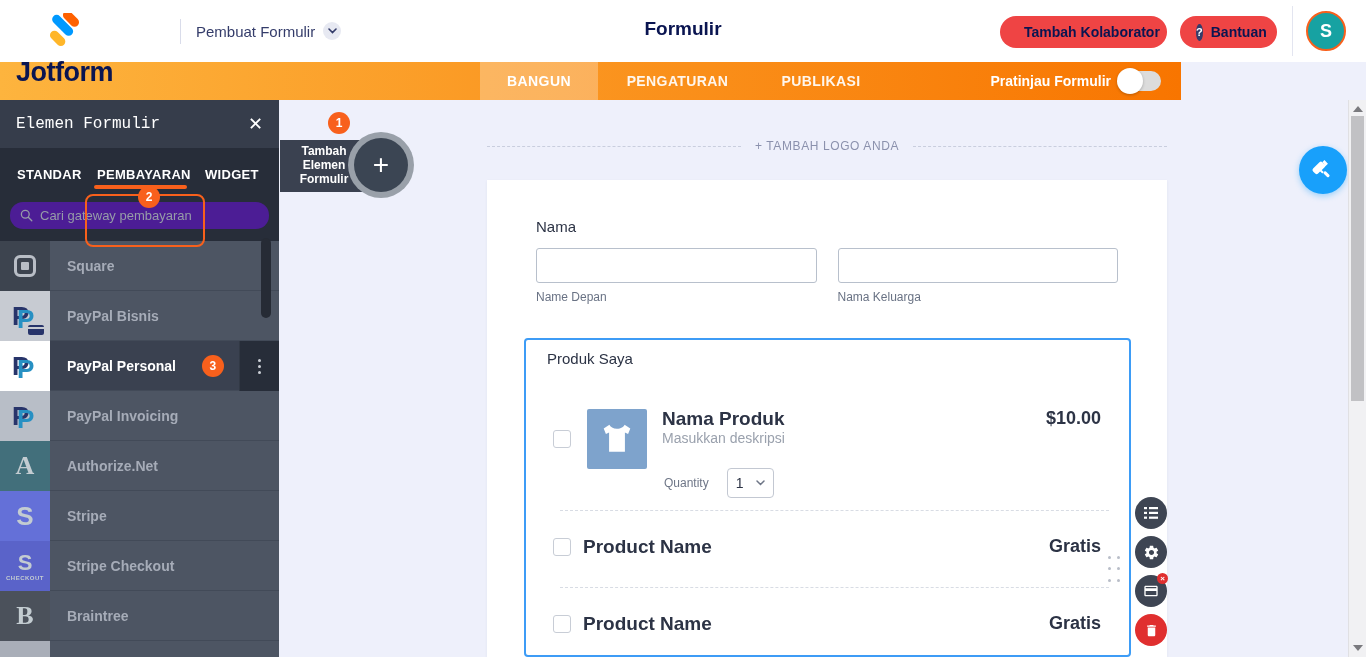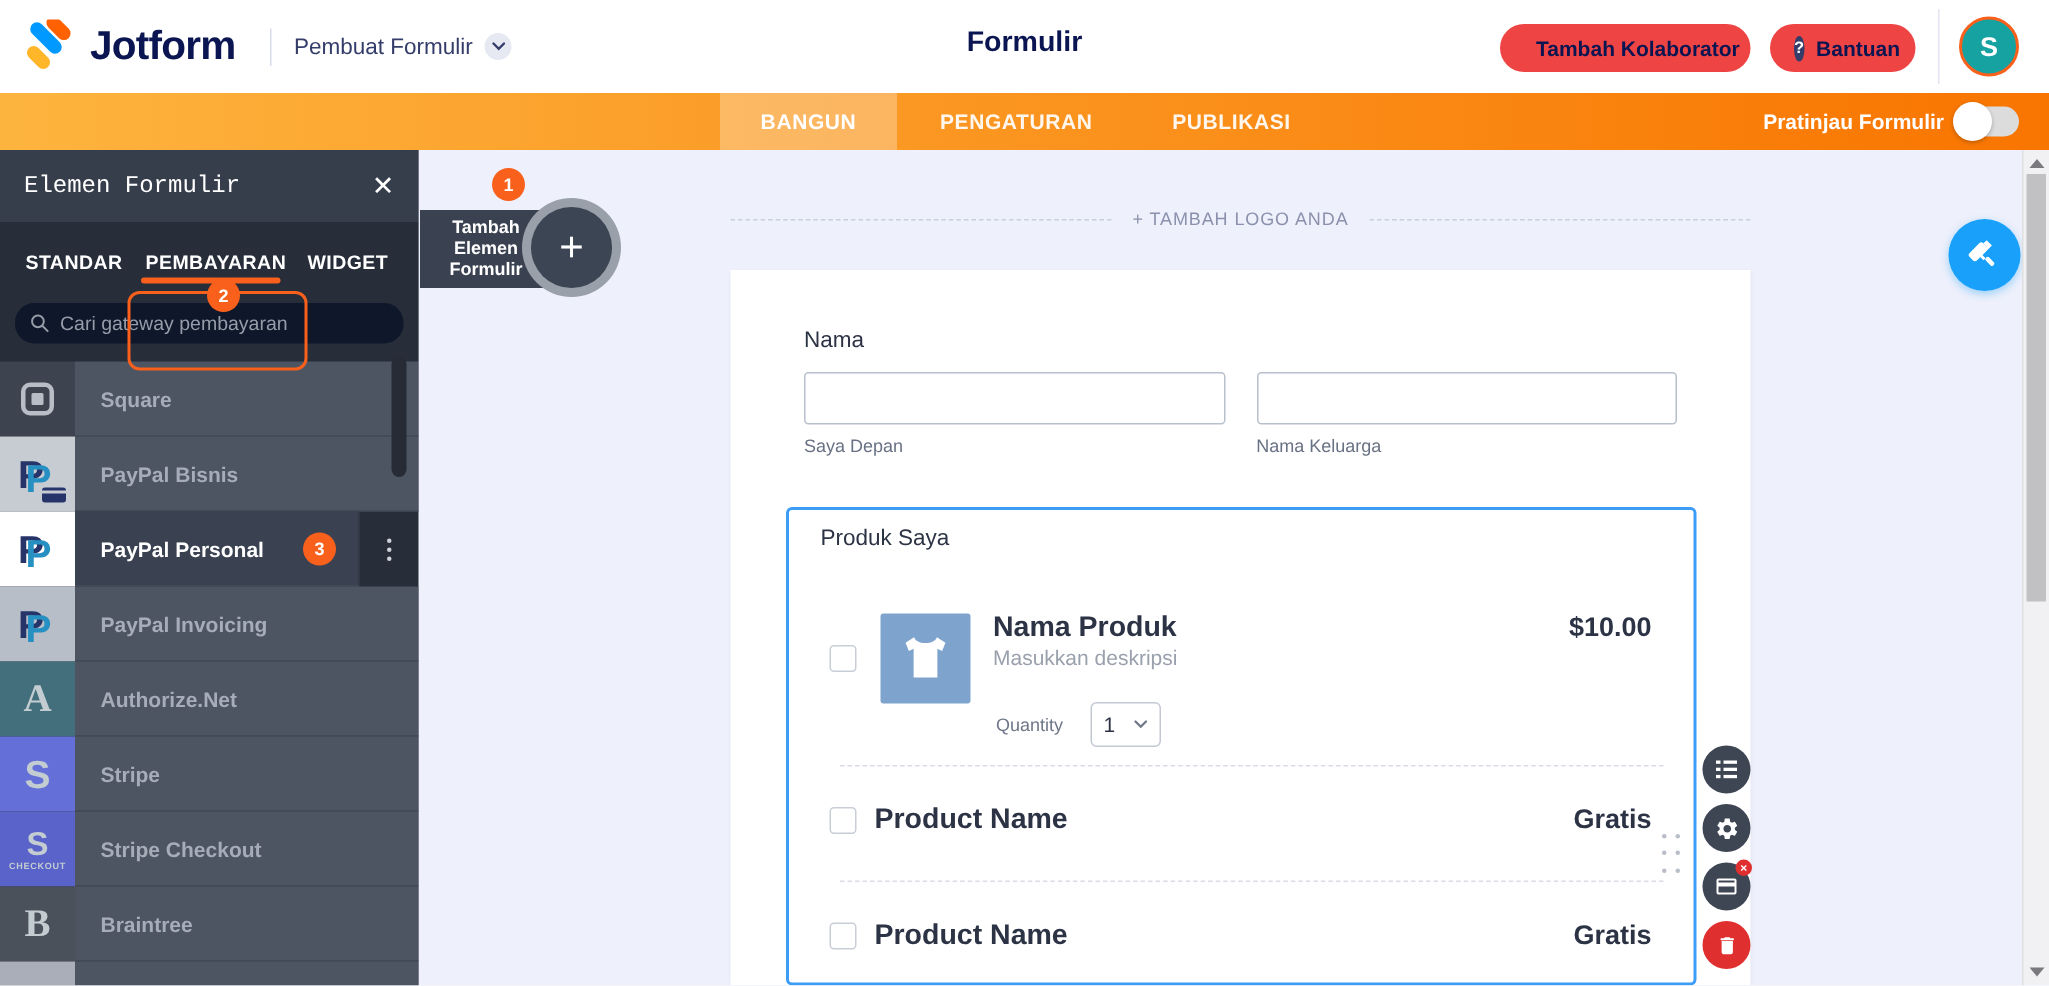--- a/index.html
+++ b/index.html
@@ -1,37 +1,37 @@
 <!DOCTYPE html>
 <html><head>
 <meta charset="utf-8">
 <style>
   * { margin:0; padding:0; box-sizing:border-box; }
   body { font-family:"Liberation Sans", sans-serif; background:#fff; }
   .app { position:relative; width:1366px; height:657px; overflow:hidden; background:#eef0fb; }
 
   
   .topbar { position:absolute; left:0; top:0; width:1366px; height:62px; background:#fff; z-index:30; }
-  .logo-wrap { position:absolute; left:16px; top:13px; display:flex; align-items:center; gap:10px; }
+  .logo-wrap { position:absolute; left:16px; top:13px; display:flex; align-items:center; gap:10px;flex-direction:column; }
   .logo-text { font-size:27px; font-weight:800; color:#0a1551; letter-spacing:-0.5px; }
   .hdr-divider { position:absolute; left:180px; top:19px; width:1px; height:25px; background:#d9dcea; }
   .context { position:absolute; left:196px; top:22px; display:flex; align-items:center; gap:8px; cursor:pointer; }
   .context-label { font-size:15px; color:#343c6a; }
   .chev-circle { width:18px; height:18px; border-radius:50%; background:#e7e9f2; display:flex; align-items:center; justify-content:center; }
   .page-title { position:absolute; left:583px; top:18px; width:200px; text-align:center; font-size:19px; font-weight:700; color:#0a1551; }
   .pill { position:absolute; top:16px; height:24px; border-radius:16px; background:#ef4444; display:flex; align-items:center; gap:8px; padding:16px 16px; cursor:pointer; }
   .pill-label { font-size:14px; font-weight:600; color:#0a1551; white-space:nowrap; }
   .pill-collab { left:1000px; width:167px; }
   .pill-help { left:1180px; width:97px; }
   .q-badge { width:17px; height:17px; border-radius:50%; background:#343c6a; color:#fff; font-size:11px; font-weight:700; display:flex; align-items:center; justify-content:center; }
   .hdr-divider2 { position:absolute; left:1292px; top:6px; width:1px; height:50px; background:#e3e5f0; }
   .avatar { position:absolute; left:1306px; top:11px; width:40px; height:40px; border-radius:50%; background:#17a2a2; border:2px solid #f8601c; color:#fff; font-size:18px; font-weight:700; display:flex; align-items:center; justify-content:center; cursor:pointer; }
 
   
-  .orangebar { position:absolute; left:0; top:62px; width:1366px; height:38px; background:linear-gradient(90deg,#fdb43e,#f87500); z-index:25; display:flex; }
+  .orangebar { position:absolute; left:0; top:62px; width:1181px; height:38px; background:linear-gradient(90deg,#fdb43e,#f87500); z-index:25; display:flex; }
   .nav-tab { height:38px; display:flex; align-items:center; justify-content:center; color:rgba(255,255,255,0.92); font-size:14px; font-weight:700; letter-spacing:0.4px; cursor:pointer; }
   .nav-tab.t1 { position:absolute; left:480px; width:118px; background:rgba(255,255,255,0.28); color:#fff; }
   .nav-tab.t2 { position:absolute; left:598px; width:159px; }
   .nav-tab.t3 { position:absolute; left:757px; width:128px; }
   .preview-wrap { position:absolute; right:20px; top:0; height:38px; display:flex; align-items:center; gap:8px; }
   .preview-label { color:#fff; font-size:14px; font-weight:700; }
   .toggle { position:relative; width:42px; height:20px; border-radius:10px; background:#dcdcdc; cursor:pointer; }
   .toggle .knob { position:absolute; left:-2px; top:-3px; width:26px; height:26px; border-radius:50%; background:#fff; box-shadow:0 1px 3px rgba(0,0,0,0.25); }
 
   
@@ -42,21 +42,21 @@
   .sb-tabs { position:relative; height:52px; background:#272d39; display:flex; align-items:center; }
   .sb-tab { color:#fff; font-size:13px; font-weight:700; letter-spacing:0.3px; cursor:pointer; text-align:center; }
   .sb-tab.s1 { position:absolute; left:17px; }
   .sb-tab.s2 { position:absolute; left:97px; }
   .sb-tab.s3 { position:absolute; left:205px; }
   .sb-tab-underline { position:absolute; left:94px; top:37px; width:93px; height:4px; background:#f8601c; border-radius:2px; }
   .tut-outline { position:absolute; left:85px; top:46px; width:120px; height:53px; border:2px solid #f8601c; border-radius:8px; pointer-events:none; z-index:5; }
   .tut-badge { position:absolute; border-radius:50%; background:#f8601c; color:#fff; font-size:12px; font-weight:700; display:flex; align-items:center; justify-content:center; z-index:6; }
   .badge2 { left:138px; top:38px; width:22px; height:22px; }
   .sb-search { position:relative; height:41px; background:#272d39; padding:2px 10px 0; }
-  .sb-search input { width:259px; height:27px; border:none; outline:none; border-radius:13px; background:#0f172a; color:#c7ccd5; font-size:13px; padding:0 10px 0 30px; font-family:"Liberation Sans",sans-serif; }
+  .sb-search input { width:259px; height:27px; border:none; outline:none; border-radius:13px; background:#4c1d95; color:#c7ccd5; font-size:13px; padding:0 10px 0 30px; font-family:"Liberation Sans",sans-serif; }
   .sb-search input::placeholder { color:#969ca8; }
   .search-ic { position:absolute; left:20px; top:9px; }
   .gw-list { position:relative; }
   .gw-row { position:relative; height:50px; display:flex; cursor:pointer; }
   .gw-icon { width:50px; height:50px; flex:0 0 50px; display:flex; align-items:center; justify-content:center; position:relative; }
   .gw-body { flex:1; background:#4d5563; border-bottom:1px solid #424a58; display:flex; align-items:center; padding-left:17px; }
   .gw-label { color:#a6acb8; font-size:14px; font-weight:600; }
   .gw-row.selected .gw-body { background:#3a4150; }
   .gw-row.selected .gw-label { color:#fff; }
   .badge3 { position:relative; margin-left:26px; width:22px; height:22px; }
@@ -335,21 +335,21 @@
       <span class="dash-line"></span>
     </div>
 
     <div class="form-card">
 
       <div class="fld-name">
         <div class="fld-label">Nama</div>
         <div class="name-inputs">
           <div class="ni">
             <input type="text" style="">
-            <div class="sublabel">Saya Depan</div>
+            <div class="sublabel">Name Depan</div>
           </div>
           <div class="ni">
             <input type="text" style="">
             <div class="sublabel">Nama Keluarga</div>
           </div>
         </div>
       </div>
 
       <div class="product-card">
         <div class="prod-label">Produk Saya</div>

